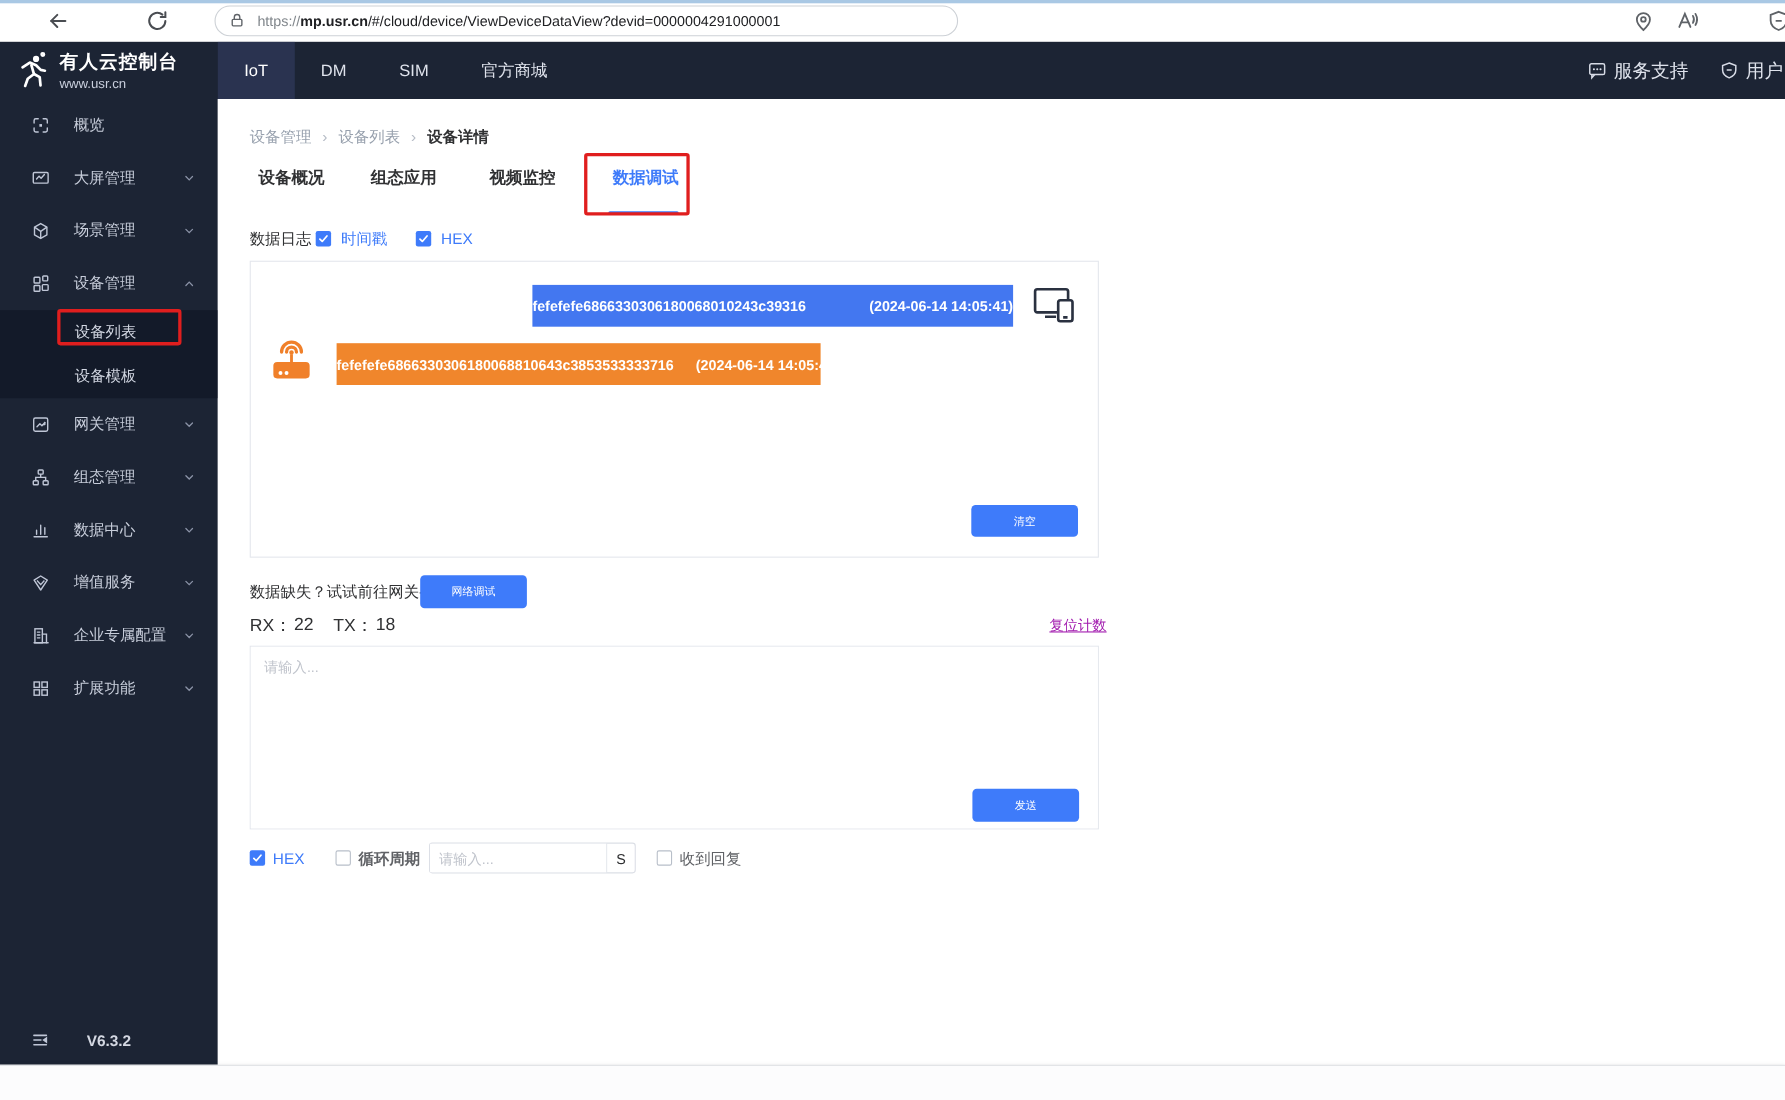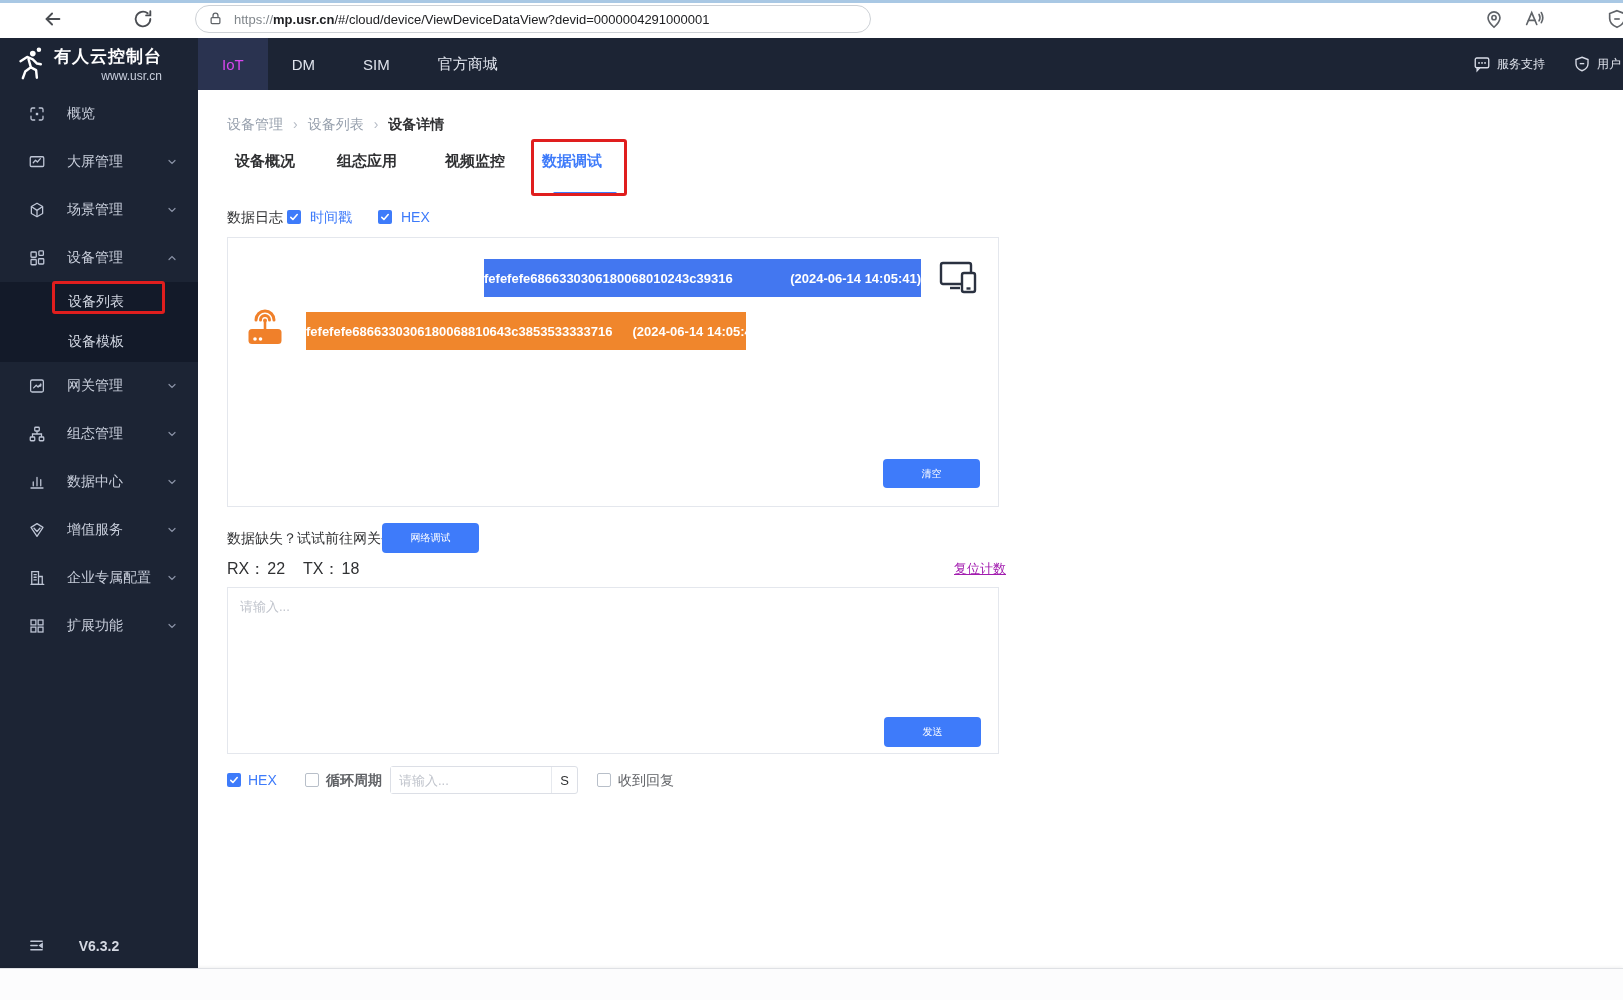--- a/index.html
+++ b/index.html
@@ -14,28 +14,28 @@
                border-radius:14px; background:#fff; display:flex; align-items:center; padding:0 12px; }
   .addr-url { font-size:13px; color:#202124; white-space:nowrap; overflow:hidden; }
   .addr-url .scheme { color:#80868b; }
   .addr-url .domain { color:#202124; font-weight:700; }
   .chrome-right-ico { position:absolute; top:8px; width:22px; height:22px; color:#5f6368; }
 
   
   .app-header { position:absolute; top:38px; left:0; width:100%; height:52px; background:#1c2434;
                 display:flex; align-items:stretch; color:#dfe3ec; overflow:hidden; }
   .logo-block { width:198px; display:flex; align-items:center; padding-left:12px; flex:none; }
-  .logo-text { margin-left:8px; text-align:right; }
+  .logo-text { margin-left:8px; text-align:left; }
   .logo-title { font-size:17px; font-weight:700; color:#fff; letter-spacing:1px; }
   .logo-sub { font-size:12px; color:#c9cfdd; margin-top:1px; }
   .top-nav { display:flex; align-items:stretch; }
   .top-nav-item { padding:0 24px; display:flex; align-items:center; font-size:15px; color:#dfe3ec; cursor:pointer; }
-  .top-nav-item.active { background:#2a3350; color:#d946ef; }
+  .top-nav-item.active { background:#2a3350; color:#ffffff; }
   .header-right { margin-left:auto; display:flex; align-items:center; gap:28px; padding-right:2px; }
-  .header-link { display:flex; align-items:center; gap:6px; font-size:12px; white-space:nowrap; cursor:pointer;text-align:center; }
+  .header-link { display:flex; align-items:center; gap:6px; font-size:17px; white-space:nowrap; cursor:pointer;text-align:center; }
 
   
   .sidebar { position:absolute; top:90px; left:0; width:198px; height:878px; background:#1c2434; color:#c7cdda; }
   .menu-item { height:48px; display:flex; align-items:center; font-size:14px; cursor:pointer; position:relative; }
   .mi-icon { width:18px; height:18px; margin-left:28px; margin-right:21px; color:#bfc6d6; flex:none; }
   .mi-chevron { position:absolute; right:20px; width:12px; height:12px; color:#8a92a6; }
   .submenu { background:#131a29; }
   .submenu-item { height:40px; display:flex; align-items:center; padding-left:68px; font-size:14px; color:#d2d7e2; cursor:pointer; }
   .sb-version { position:absolute; bottom:8px; left:0; width:100%; height:28px; }
   .sb-collapse { position:absolute; left:28px; top:5px; width:17px; height:17px; color:#bfc6d6; }
@@ -388,21 +388,21 @@
       <span>设备管理</span>
       <span class="bc-sep">›</span>
       <span>设备列表</span>
       <span class="bc-sep">›</span>
       <span class="bc-current">设备详情</span>
     </div>
 
     <span class="tab" style="left:37px;">设备概况</span>
     <span class="tab" style="left:139px;">组态应用</span>
     <span class="tab" style="left:247px;">视频监控</span>
-    <span class="tab active" style="left:344px;">数据调试</span>
+    <span class="tab active" style="left:359px;">数据调试</span>
     <div class="tab-underline"></div>
     <div class="annotation anno-tab"></div>
 
     <div class="datalog-row">
       <span class="dl-label">数据日志：</span>
       <span class="cb checked dl-cb1">
         <svg width="10" height="10" viewBox="0 0 14 14" fill="none" stroke="#fff" stroke-width="2.2" stroke-linecap="round" stroke-linejoin="round">
             <path d="M2.5 7.5l3 3 6-7"></path>
           </svg>
       </span>

